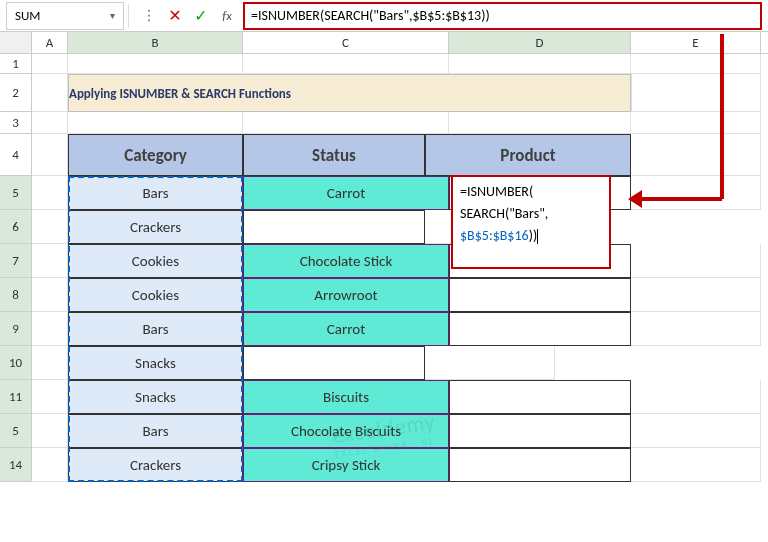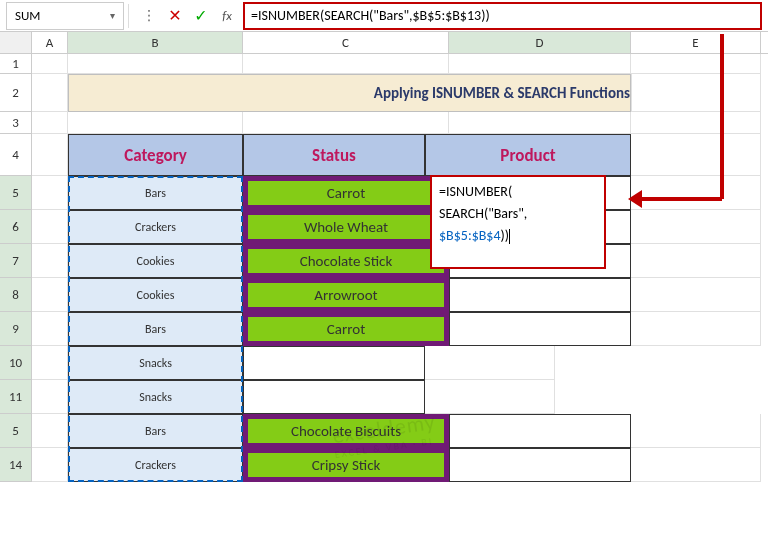--- a/index.html
+++ b/index.html
@@ -133,41 +133,41 @@
       color: #333;
     }
     .title-row {
       height: 38px;
     }
     .title-cell {
       width: 563px;
       background: #f6ecd3;
       border: 1px solid #bfbfbf;
       font-weight: bold;
-      font-size: 15px;
+      font-size: 13px;
       color: #2b3a6a;
       display: flex;
       align-items: center;
-      justify-content: flex-end;
+      justify-content: flex-start;
     }
     .header-cell {
       background: #b4c7e7;
       border: 1.5px solid #333;
       font-weight: bold;
       font-size: 17px;
-      color: #be185d;
+      color: #404040;
     }
     .data-cell-b {
       background: #deeaf7;
       border: 1px solid #333;
-      font-size: 12px;
+      font-size: 15px;
     }
     .data-cell-c {
-      background: #84cc16;
-      border: 5px solid #701a75;
+      background: #5eead4;
+      border: 1px solid #701a75;
       font-size: 15px;
     }
     .data-cell-d {
       background: #fff;
       border: 1px solid #333;
     }
     .row-4 { height: 42px; }
     .row-data { height: 34px; }
     .float-formula {
       position: absolute;
@@ -317,23 +317,20 @@
   </div>
 
   <div class="row row-data">
     <div class="row-header active">
         <span>6</span>
       </div>
     <div class="cell col-A"></div>
     <div class="cell data-cell-b col-B">
         <span>Crackers</span>
       </div>
-    <div class="cell data-cell-c col-C">
-        <span>Whole Wheat</span>
-      </div>
     <div class="cell data-cell-d col-D"></div>
     <div class="cell col-E"></div>
   </div>
 
   <div class="row row-data">
     <div class="row-header active">
         <span>7</span>
       </div>
     <div class="cell col-A"></div>
     <div class="cell data-cell-b col-B">
@@ -389,20 +386,23 @@
   </div>
 
   <div class="row row-data">
     <div class="row-header active">
         <span>11</span>
       </div>
     <div class="cell col-A"></div>
     <div class="cell data-cell-b col-B">
         <span>Snacks</span>
       </div>
+    <div class="cell data-cell-c col-C">
+        <span>Biscuits</span>
+      </div>
     <div class="cell data-cell-d col-D"></div>
     <div class="cell col-E"></div>
   </div>
 
   <div class="row row-data">
     <div class="row-header active">
         <span>5</span>
       </div>
     <div class="cell col-A"></div>
     <div class="cell data-cell-b col-B">
@@ -425,24 +425,24 @@
       </div>
     <div class="cell data-cell-c col-C">
         <span>Cripsy Stick</span>
       </div>
     <div class="cell data-cell-d col-D"></div>
     <div class="cell col-E"></div>
   </div>
 
   <div class="range-marquee" style="top:122px; left:68px; width:175px; height:306px;"></div>
 
-  <div class="float-formula" style="top:121px; left:430px; width:176px; height:94px;">
+  <div class="float-formula" style="top:121px; left:451px; width:160px; height:94px;">
     <div><span class="l1">=ISNUMBER(</span></div>
     <div><span class="l2">SEARCH("Bars",</span></div>
-    <div><span class="l3">$B$5:$B$4</span><span class="p1">))</span><span style="border-left:1px solid #000; display:inline-block; height:15px; vertical-align:middle;"></span></div>
+    <div><span class="l3">$B$5:$B$16</span><span class="p1">))</span><span style="border-left:1px solid #000; display:inline-block; height:15px; vertical-align:middle;"></span></div>
   </div>
 
   <div class="arrow-line" style="top:-20px; left:720px; width:4px; height:165px;"></div>
   <div class="arrow-line" style="top:143px; left:640px; width:82px; height:4px;"></div>
   <div class="arrow-head" style="top:136px; left:628px; border-top:9px solid transparent; border-bottom:9px solid transparent; border-right:14px solid #c00000;"></div>
 
   <div class="watermark">exceldemy</div>
   <div class="watermark-sub">EXCEL &amp; VBA · BI</div>
 </div>
 

